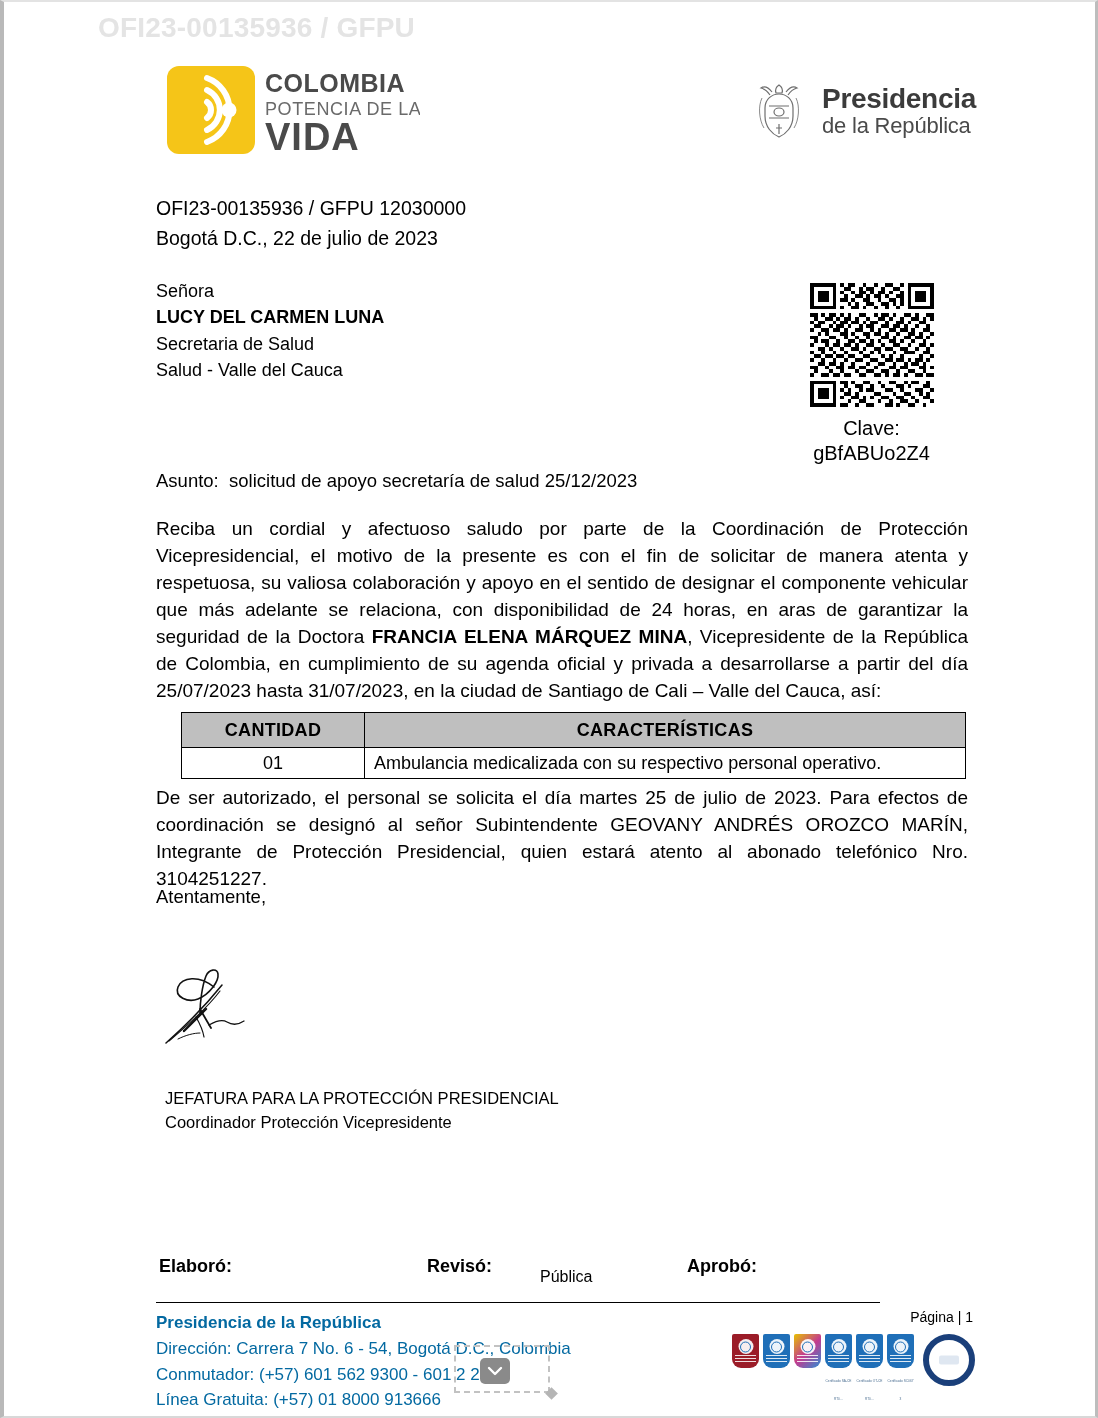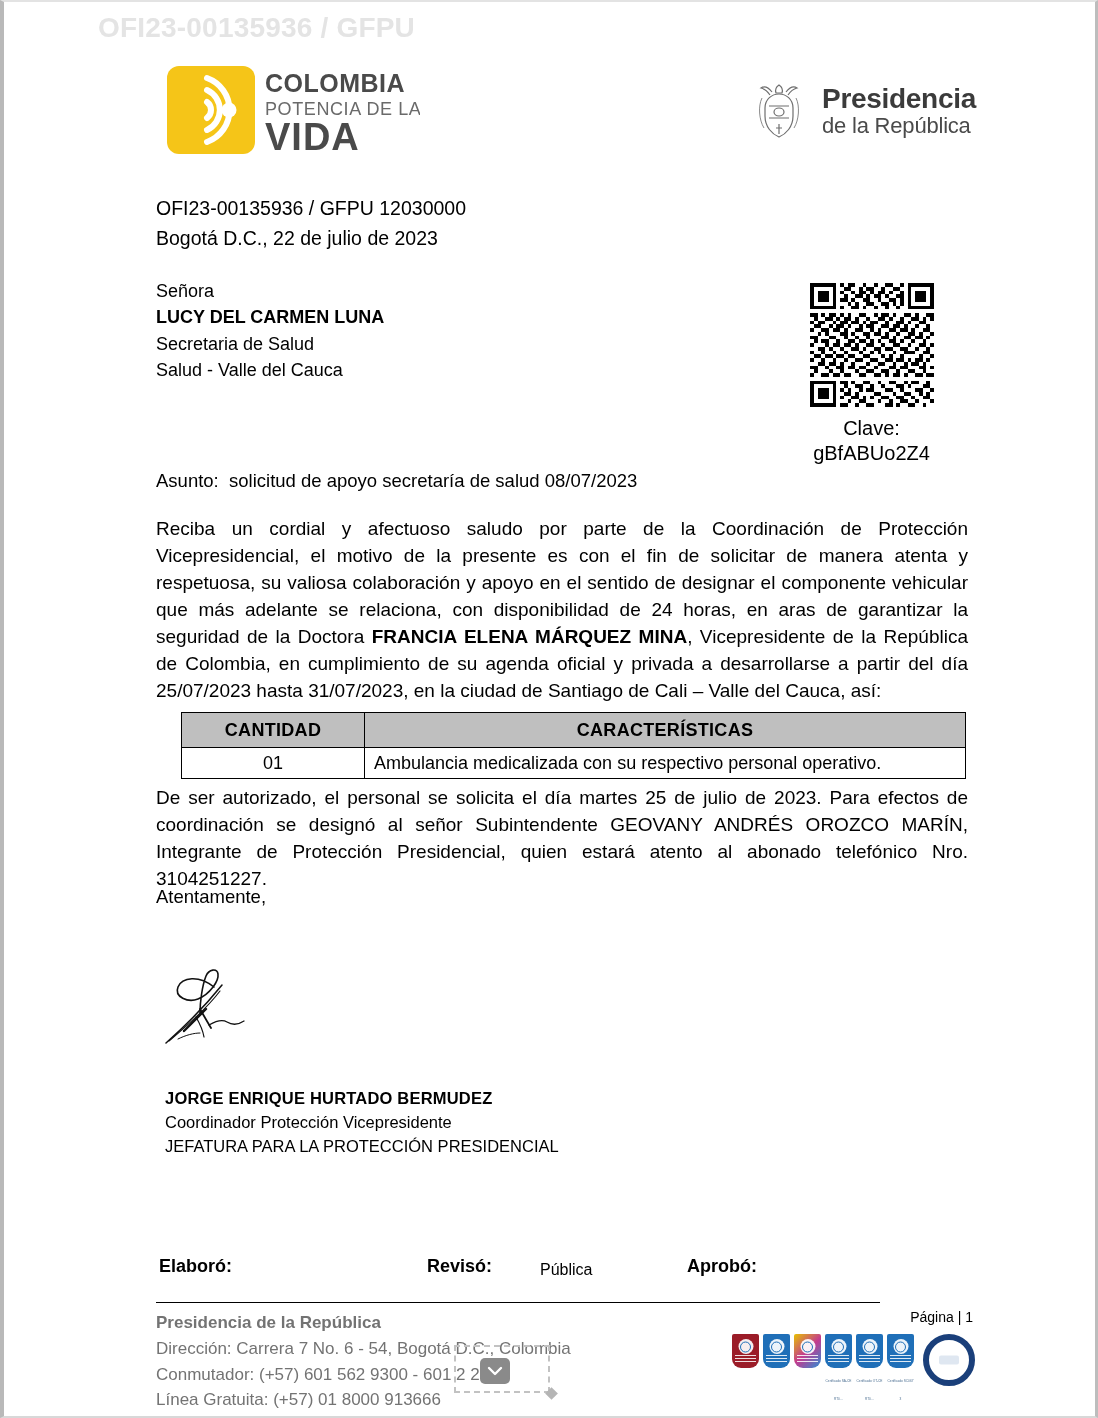--- a/index.html
+++ b/index.html
@@ -204,41 +204,41 @@
     font-size: 18px;
     font-weight: bold;
     top: 0;
   }
   #appr-elaboro { left: 0px; }
   #appr-reviso  { left: 268px; }
   #appr-aprobo  { left: 528px; }
   .publica {
     position: absolute;
     left: 381px;
-    top: 5px;
+    top: 12px;
     font-size: 16px;
     font-family: "Liberation Sans Narrow", "Liberation Sans", sans-serif;
     font-stretch: condensed;
   }
 
   .footer-rule {
     position: absolute;
     left: 152px;
     top: 1300px;
     width: 724px;
     border-top: 1.6px solid #000;
   }
 
   .footer-text {
     position: absolute;
     left: 152px;
     top: 1308px;
     font-size: 17px;
     line-height: 1.52;
-    color: #737373;
+    color: #0369a1;
   }
   .footer-text .ft-bold { font-weight: bold; }
 
   .pagina {
     position: absolute;
     right: 122px;
     top: 1307px;
     font-size: 14px;
   }
 
@@ -445,21 +445,21 @@
                  M9 29h2v1h-2z M12 29h1v1h-1z M17 29h2v1h-2z M22 29h1v1h-1z M25 29h2v1h-2z M29 29h1v1h-1z M31 29h1v1h-1z
                  M8 30h1v1h-1z M11 30h2v1h-2z M14 30h1v1h-1z M16 30h1v1h-1z M19 30h2v1h-2z M23 30h2v1h-2z M27 30h1v1h-1z M30 30h2v1h-2z
                  M10 31h1v1h-1z M13 31h2v1h-2z M18 31h1v1h-1z M21 31h1v1h-1z M24 31h2v1h-2z M28 31h1v1h-1z M32 31h1v1h-1z
                  M8 32h2v1h-2z M12 32h1v1h-1z M15 32h2v1h-2z M20 32h2v1h-2z M23 32h1v1h-1z M26 32h2v1h-2z M30 32h1v1h-1z"></path>
       </g>
     </svg>
     <div class="clave-label">Clave:</div>
     <div class="clave-value">gBfABUo2Z4</div>
   </div>
 
-  <div class="asunto">Asunto:  solicitud de apoyo secretaría de salud 08/07/2023</div>
+  <div class="asunto">Asunto:  solicitud de apoyo secretaría de salud 25/12/2023</div>
 
   <div class="para" id="para1"><span>Reciba un cordial y afectuoso saludo por parte de la Coordinación de Protección Vicepresidencial, el motivo de la presente es con el fin de solicitar de manera atenta y respetuosa, su valiosa colaboración y apoyo en el sentido de designar el componente vehicular que más adelante se relaciona, con disponibilidad de 24 horas, en aras de garantizar la seguridad de la Doctora </span><b>FRANCIA ELENA MÁRQUEZ MINA</b><span>, Vicepresidente de la República de Colombia, en cumplimiento de su agenda oficial y privada a desarrollarse a partir del día 25/07/2023 hasta 31/07/2023, en la ciudad de Santiago de Cali – Valle del Cauca, así:</span></div>
 
   <table class="tbl">
     <thead>
       <tr>
         <th>CANTIDAD</th>
         <th>CARACTERÍSTICAS</th>
       </tr>
     </thead>
@@ -484,23 +484,22 @@
         <path d="M20 84 C28 76 36 68 42 62" stroke-width="2.4"></path>
         <path d="M32 70 C36 77 39 84 40 90" stroke-width="1.2"></path>
         <path d="M36 62 C40 69 44 76 47 81" stroke-width="1.8"></path>
         <path d="M45 78 C52 74 58 72 63 75 C68 78 74 78 80 74" stroke-width="1.3"></path>
         <path d="M14 92 C22 88 30 86 36 86" stroke-width="1"></path>
       </g>
     </svg>
   </div>
 
   <div class="signer">
-    <div class="name">JORGE ENRIQUE HURTADO BERMUDEZ</div>
+    <div>JEFATURA PARA LA PROTECCIÓN PRESIDENCIAL</div>
     <div>Coordinador Protección Vicepresidente</div>
-    <div>JEFATURA PARA LA PROTECCIÓN PRESIDENCIAL</div>
   </div>
 
   <div class="approvals">
     <div class="appr-lbl" id="appr-elaboro">Elaboró:</div>
     <div class="appr-lbl" id="appr-reviso">Revisó:</div>
     <div class="appr-lbl" id="appr-aprobo">Aprobó:</div>
     <div class="publica">Pública</div>
   </div>
 
   <div class="footer-rule"></div>

